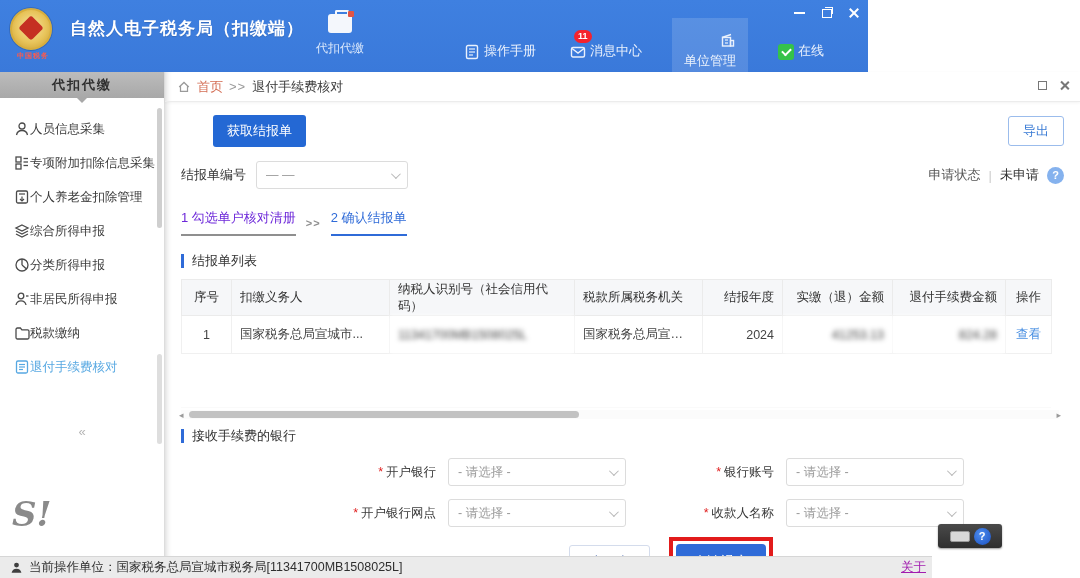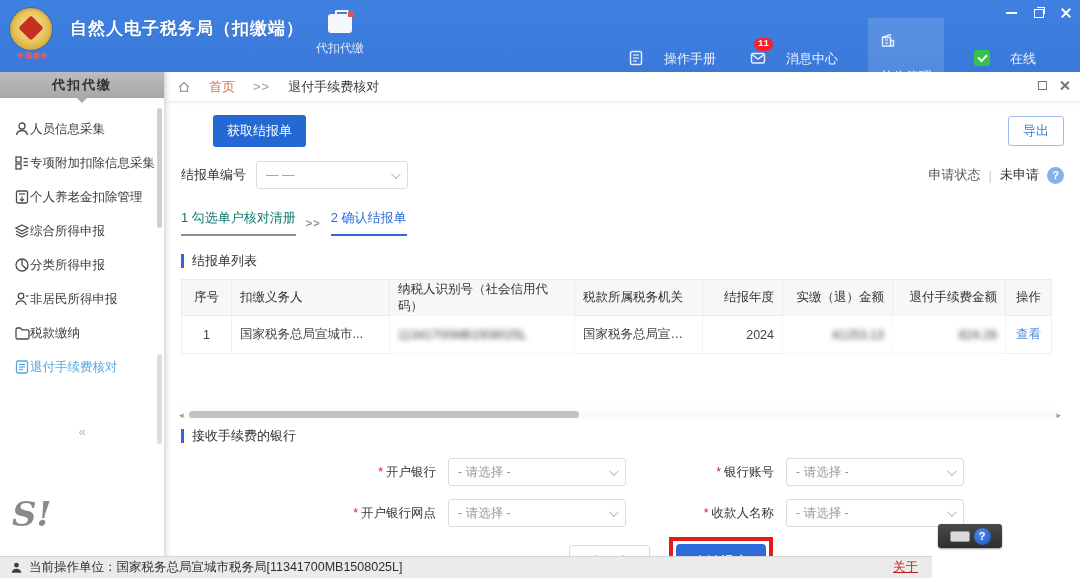--- a/index.html
+++ b/index.html
@@ -1,20 +1,20 @@
 <!DOCTYPE html>
 <html><head>
 <meta charset="utf-8">
 <style>
   * { margin:0; padding:0; box-sizing:border-box; }
   html,body { width:1080px; height:578px; overflow:hidden; }
   body { font-family:"Liberation Sans","DejaVu Sans",sans-serif; font-size:13px; color:#333; background:#fff; position:relative; }
 
   
-  .titlebar { position:absolute; left:0; top:0; width:1080px; height:72px; background:linear-gradient(180deg,#3f80e0,#3a79da); color:#fff; }
+  .titlebar { position:absolute; left:0; top:0; width:868px; height:72px; background:linear-gradient(180deg,#3f80e0,#3a79da); color:#fff; }
   .win-controls { position:absolute; top:6px; right:8px; display:flex; gap:14px; align-items:center; }
   .wc { width:13px; height:13px; position:relative; cursor:pointer; }
   .wc-min::after { content:""; position:absolute; left:1px; right:1px; top:6px; height:2px; background:#fff; }
   .wc-restore::after { content:""; position:absolute; left:2px; top:3px; width:8px; height:7px; border:1.5px solid #fff; }
   .wc-restore::before { content:""; position:absolute; left:5px; top:1px; width:7px; height:6px; border:1.5px solid #fff; border-bottom:none; border-left:none; }
   .wc-close::before,.wc-close::after { content:""; position:absolute; left:6px; top:1px; width:2px; height:12px; background:#fff; }
   .wc-close::before { transform:rotate(45deg); } .wc-close::after { transform:rotate(-45deg); }
 
   .brand { position:absolute; left:10px; top:8px; display:flex; align-items:center; }
   .emblem { width:42px; height:42px; border-radius:50%; background:radial-gradient(circle at 50% 45%, #f6e3a1 0%, #e8c45a 55%, #c79a2e 100%); border:2px solid #d8ae3c; position:relative; box-shadow:0 0 0 1px rgba(0,0,0,.15); }
@@ -22,21 +22,21 @@
   .emblem-sub { font-size:7px; color:#ff5a4a; text-align:center; width:46px; letter-spacing:1px; margin-top:1px; font-weight:bold; }
   .app-title { font-size:17px; font-weight:bold; margin-left:14px; letter-spacing:1px; text-shadow:0 1px 1px rgba(0,0,0,.15); margin-top:-12px; }
 
   .module { position:absolute; left:305px; top:14px; width:70px; text-align:center; cursor:pointer; }
   .module .mod-label { font-size:12px; color:#dbe8fb; margin-top:4px; }
   .briefcase { display:inline-block; width:24px; height:19px; background:#f4f7fc; border-radius:3px; position:relative; }
   .briefcase::before { content:""; position:absolute; left:7px; top:-4px; width:10px; height:5px; border:2px solid #f4f7fc; border-bottom:none; border-radius:2px 2px 0 0; }
   .briefcase::after { content:""; position:absolute; right:-2px; top:-3px; width:6px; height:6px; background:#e05545; border-radius:1px; }
 
   .hnav { position:absolute; right:40px; top:32px; display:flex; align-items:center; gap:26px; }
-  .hnav-item { display:flex; align-items:flex-start; gap:20px; font-size:13px; color:#eaf1fc; cursor:pointer; position:relative; padding:6px 4px;font-family:Liberation Mono, monospace; }
+  .hnav-item { display:flex; align-items:flex-end; gap:4px; font-size:13px; color:#eaf1fc; cursor:pointer; position:relative; padding:6px 4px; }
   .hnav-item.active { background:rgba(255,255,255,.14); padding:14px 12px; margin:-14px 0;flex-direction:column; }
   .badge { position:absolute; top:-6px; left:8px; background:#f5222d; color:#fff; font-size:9px; line-height:1; padding:2px 4px; border-radius:7px; font-weight:bold; }
   .hicon { width:16px; height:16px; display:inline-block; }
   .online-ic { width:16px; height:16px; background:#35c24a; border-radius:3px; position:relative; }
   .online-ic::after { content:""; position:absolute; left:4px; top:4px; width:7px; height:4px; border:2px solid #fff; border-top:none; border-right:none; transform:rotate(-45deg); }
 
   
   .sidebar { position:absolute; left:0; top:72px; width:165px; height:484px; background:#fff; border-right:1px solid #ddd; }
   .side-tabstrip { height:26px; background:linear-gradient(180deg,#bcbcbc,#a8a8a8); display:flex; align-items:center; justify-content:center; font-size:13px; font-weight:bold; color:#2f2f2f; letter-spacing:2px; position:relative; cursor:pointer; }
   .side-tabstrip::after { content:""; position:absolute; left:50%; bottom:-5px; margin-left:-5px; border-left:5px solid transparent; border-right:5px solid transparent; border-top:5px solid #a8a8a8; }
@@ -48,21 +48,21 @@
   .side-thumb { position:absolute; left:0; top:4px; width:5px; height:120px; background:#cfcfcf; border-radius:3px; }
   .side-thumb2 { position:absolute; left:0; top:250px; width:5px; height:90px; background:#dedede; border-radius:3px; }
   .collapse-btn { position:absolute; left:50%; transform:translateX(-50%); top:352px; color:#b5b5b5; font-size:13px; cursor:pointer; }
   .hotline { position:absolute; left:12px; bottom:28px; display:flex; align-items:flex-end; gap:6px; color:#8f8f8f; }
   .hotline-face { font-size:34px; font-weight:bold; font-style:italic; color:#8a8a8a; line-height:.8; font-family:"DejaVu Serif",serif; }
   .hotline-label { font-size:9px; letter-spacing:1px; color:#b0b0b0; }
   .hotline-number { font-size:26px; font-weight:bold; color:#8a8a8a; line-height:1; }
 
   
   .main { position:absolute; left:165px; top:72px; right:0; bottom:22px; background:#fff; box-shadow:inset 7px 0 7px -7px rgba(0,0,0,.22); }
-  .crumbbar { height:30px; display:flex; align-items:center; padding:0 12px; border-bottom:1px solid #ececec; box-shadow:0 1px 3px rgba(0,0,0,.05); position:relative;gap:12px; }
+  .crumbbar { height:30px; display:flex; align-items:center; padding:0 12px; border-bottom:1px solid #ececec; box-shadow:0 1px 3px rgba(0,0,0,.05); position:relative; }
   .home-ic { margin-right:6px; }
   .crumb-home { color:#d46f56; cursor:pointer; }
   .crumb-sep { color:#9a9a9a; margin:0 6px; letter-spacing:1px; }
   .crumb-cur { color:#3a3a3a; }
   .mini-controls { position:absolute; right:10px; top:8px; display:flex; gap:12px; align-items:center; }
   .mini-box { width:9px; height:9px; border:1.5px solid #777; cursor:pointer; }
   .mini-x { position:relative; width:11px; height:11px; cursor:pointer; }
   .mini-x::before,.mini-x::after { content:""; position:absolute; left:5px; top:0; width:1.5px; height:11px; background:#777; }
   .mini-x::before { transform:rotate(45deg); } .mini-x::after { transform:rotate(-45deg); }
 
@@ -75,21 +75,21 @@
   .filter-left { display:flex; align-items:center; gap:10px; }
   .select { height:28px; border:1px solid #dcdcdc; border-radius:3px; background:#fff; display:flex; align-items:center; justify-content:space-between; padding:0 9px; color:#999; cursor:pointer; font-size:12.5px; }
   .sel-filter { width:152px; }
   .chev { width:7px; height:7px; border:1.5px solid #b8b8b8; border-top:none; border-left:none; transform:rotate(45deg) translateY(-2px); }
   .filter-right { display:flex; align-items:center; gap:8px; color:#555; }
   .divider { color:#ccc; }
   .status-val { color:#333; }
   .help-ic { width:17px; height:17px; border-radius:50%; background:#85b2ee; color:#fff; font-size:11px; font-weight:bold; display:flex; align-items:center; justify-content:center; cursor:pointer; }
 
   .steps { display:flex; align-items:flex-end; gap:10px; margin-top:20px; }
-  .step { padding-bottom:7px; border-bottom:2px solid #8f8f8f; color:#0f766e; cursor:pointer; }
+  .step { padding-bottom:7px; border-bottom:2px solid #8f8f8f; color:#6d28d9; cursor:pointer; }
   .step.active { color:#2f6bd8; border-bottom-color:#2f6bd8; }
   .step-sep { color:#8f8f8f; font-weight:bold; padding-bottom:7px; letter-spacing:1px; font-size:11px; }
 
   .section-title { display:flex; align-items:center; gap:8px; margin-top:16px; font-weight:normal; color:#333; }
   .section-bar { width:3px; height:14px; background:#2f6bd8; }
 
   table.grid { width:870px; border-collapse:collapse; table-layout:fixed; margin-top:9px; }
   table.grid th { background:#f6f7f9; font-weight:normal; color:#333; height:36px; border:1px solid #ebebeb; font-size:12.5px; padding:0 8px; }
   table.grid td { height:38px; border:1px solid #f0f0f0; font-size:12.5px; padding:0 8px; color:#444; background:#fff; }
   .ta-c { text-align:center; } .ta-r { text-align:right; } .ta-l { text-align:left; }
@@ -115,21 +115,21 @@
   .apply-wrap { position:relative; }
   .btn-apply { background:#2f6bd8; color:#fff; border:none; border-radius:4px; padding:9px 18px; font-size:13.5px; cursor:pointer; font-family:inherit; }
   .red-box { position:absolute; left:-7px; top:-7px; right:-7px; bottom:-7px; border:4px solid #e21b1b; pointer-events:none; }
 
   .dock-widget { position:absolute; right:78px; bottom:8px; width:64px; height:24px; background:linear-gradient(180deg,#4a4a4a,#2e2e2e); border-radius:3px; display:flex; align-items:center; justify-content:center; gap:4px; box-shadow:0 1px 2px rgba(0,0,0,.4); cursor:pointer; }
   .dock-key { width:20px; height:11px; background:#d9d9d9; border-radius:2px; border:1px solid #9a9a9a; }
   .dock-help { width:17px; height:17px; border-radius:50%; background:radial-gradient(circle at 40% 35%, #4d8df0, #1b50c0); color:#fff; font-size:11px; font-weight:bold; display:flex; align-items:center; justify-content:center; }
 
   
   .statusbar { position:absolute; left:0; bottom:0; width:932px; height:22px; background:#ebebeb; border-top:1px solid #d6d6d6; display:flex; align-items:center; padding:0 10px; font-size:12.5px; color:#2f2f2f; }
-  .statusbar .about { position:absolute; right:14px; color:#b91c1c; text-decoration:underline; cursor:pointer; }
+  .statusbar .about { position:absolute; right:6px; color:#a21caf; text-decoration:underline; cursor:pointer; }
   .user-ic { margin-right:6px; }
 </style>
 </head>
 <body>
 
 <div class="titlebar">
   <div class="win-controls">
     <span class="wc wc-min"></span>
     <span class="wc wc-restore"></span>
     <span class="wc wc-close"></span>

